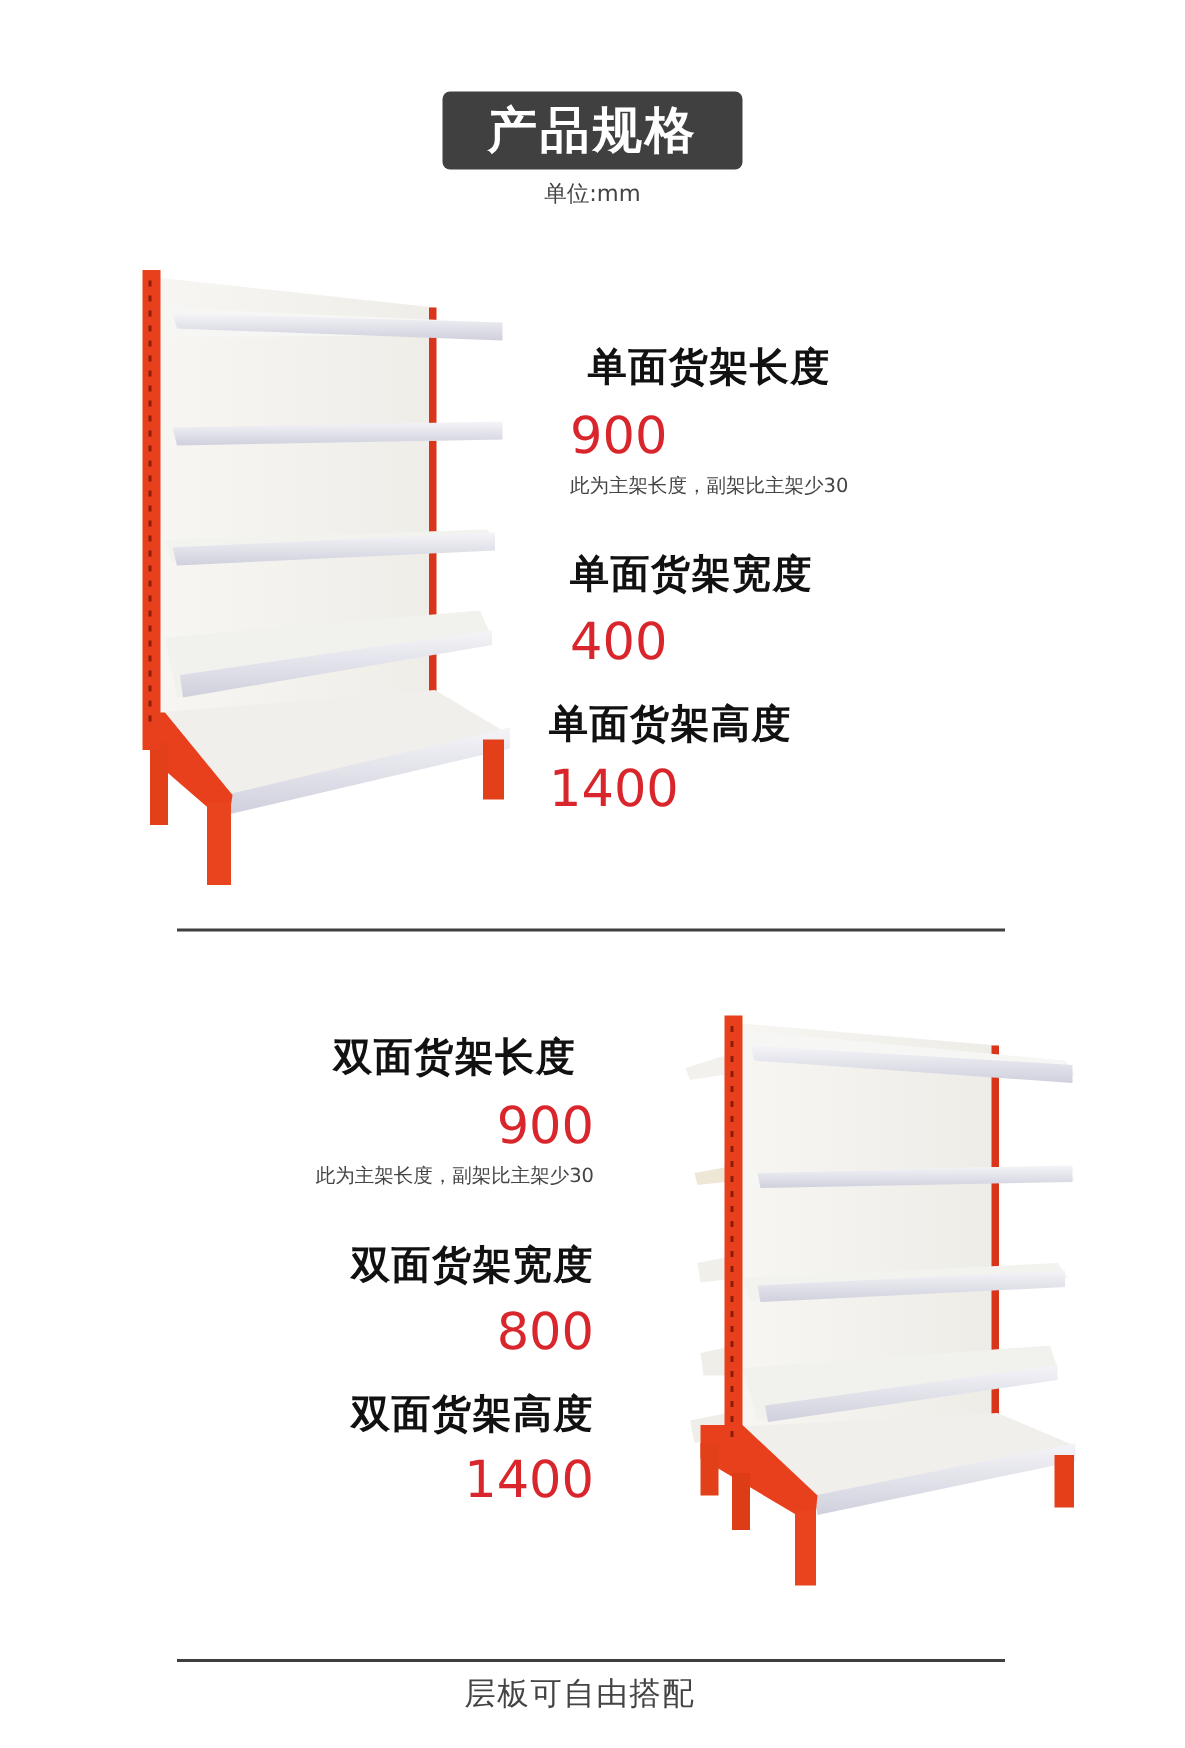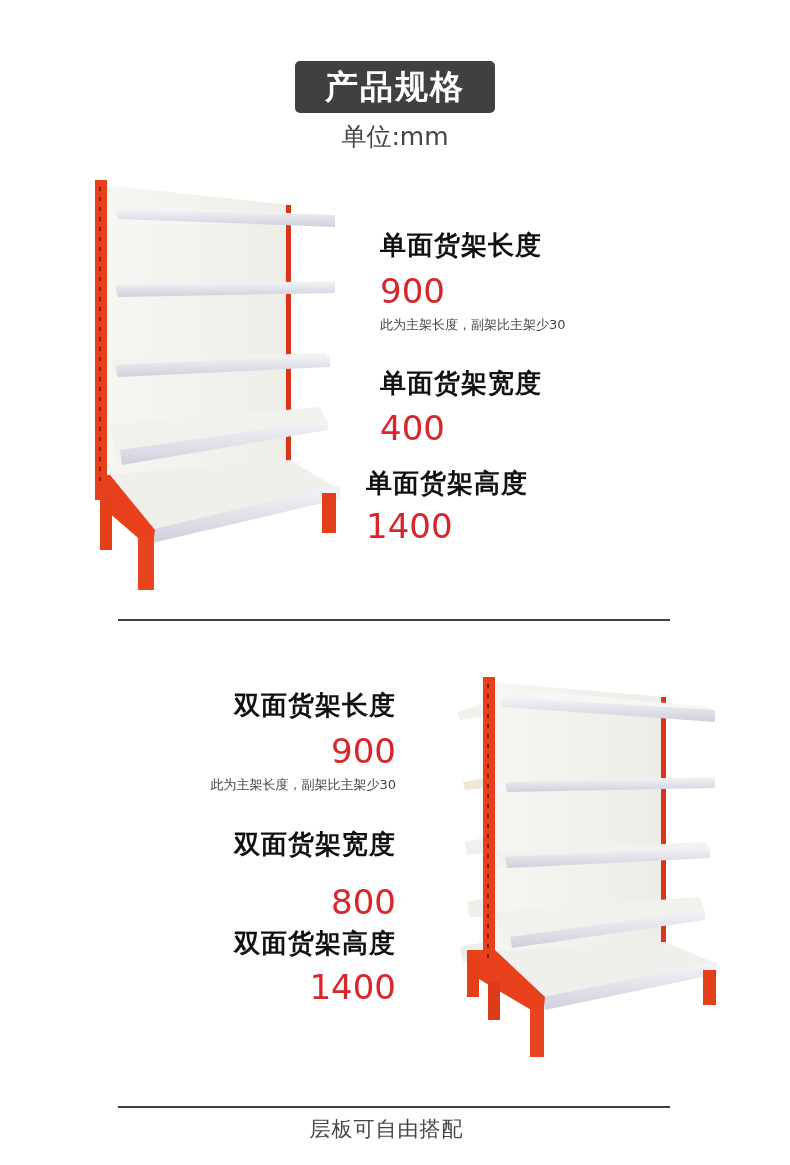--- a/index.html
+++ b/index.html
@@ -7,27 +7,27 @@
   body { position: relative; font-family: "DejaVu Sans", "Liberation Sans", sans-serif; color: #111; }
 
   .title-badge {
     position: absolute; left: 295px; top: 61px; width: 200px; height: 52px;
     background: #404040; border-radius: 5px;
     display: flex; align-items: center; justify-content: center;
   }
   .title-badge span { color: #fff; font-size: 33px; font-weight: bold; letter-spacing: 2px; }
   .unit-label {
     position: absolute; left: 0; width: 790px; top: 120px; text-align: center;
-    font-size: 25px; color: #444;
+    font-size: 15px; color: #444;
   }
 
   .spec-block { position: absolute; }
   .spec-block.left-align { text-align: left; }
   .spec-block.right-align { text-align: right; }
-  .spec-title { font-size: 26px; font-weight: bold; color: #111; line-height: 34px; letter-spacing: 1px; }
+  .spec-title { font-size: 26px; font-weight: bold; color: #111; line-height: 34px; letter-spacing: 1px; text-align: center; }
   .spec-value { font-size: 34px; color: #d9262c; line-height: 34px; }
   .spec-note { font-size: 13px; color: #444; line-height: 26px; }
 
   .divider { position: absolute; left: 118px; width: 552px; height: 2px; background: #3f3f3f; }
 
   .footer-note {
     position: absolute; left: 0; width: 773px; top: 1115px; text-align: center;
     font-size: 21px; color: #444; letter-spacing: 1px;
   }
 
@@ -126,21 +126,21 @@
 
 <div class="divider" style="top:619px;"></div>
 
 <div class="spec-block right-align" style="right:394px; top:688px;">
   <div class="spec-title">双面货架长度</div>
   <div class="spec-value" style="margin-top:12px;">900</div>
   <div class="spec-note" style="margin-top:4px;">此为主架长度，副架比主架少30</div>
 </div>
 <div class="spec-block right-align" style="right:394px; top:827px;">
   <div class="spec-title">双面货架宽度</div>
-  <div class="spec-value" style="margin-top:24px;">800</div>
+  <div class="spec-value" style="margin-top:10px;">800</div>
 </div>
 <div class="spec-block right-align" style="right:394px; top:926px;">
   <div class="spec-title">双面货架高度</div>
   <div class="spec-value" style="margin-top:10px;">1400</div>
 </div>
 
 <svg class="shelf-img" style="left:455px; top:672px;" width="265" height="390" viewBox="0 0 265 390">
   <defs>
     <linearGradient id="backG2" x1="0" x2="1">
       <stop offset="0" stop-color="#f7f6f2"></stop>

